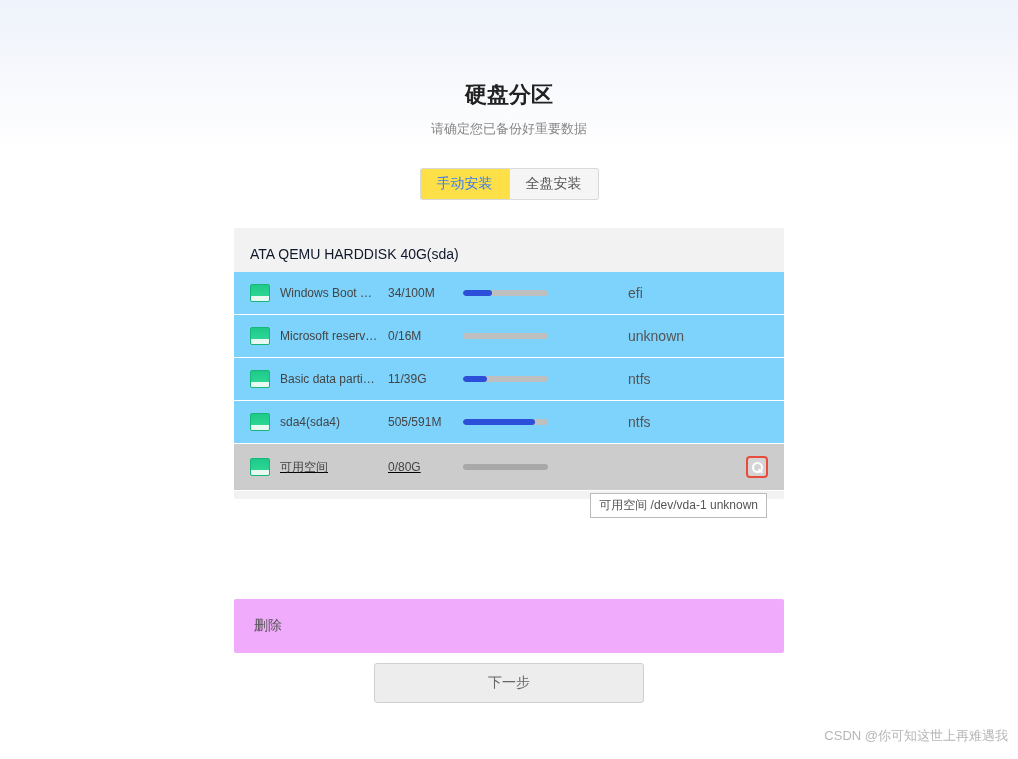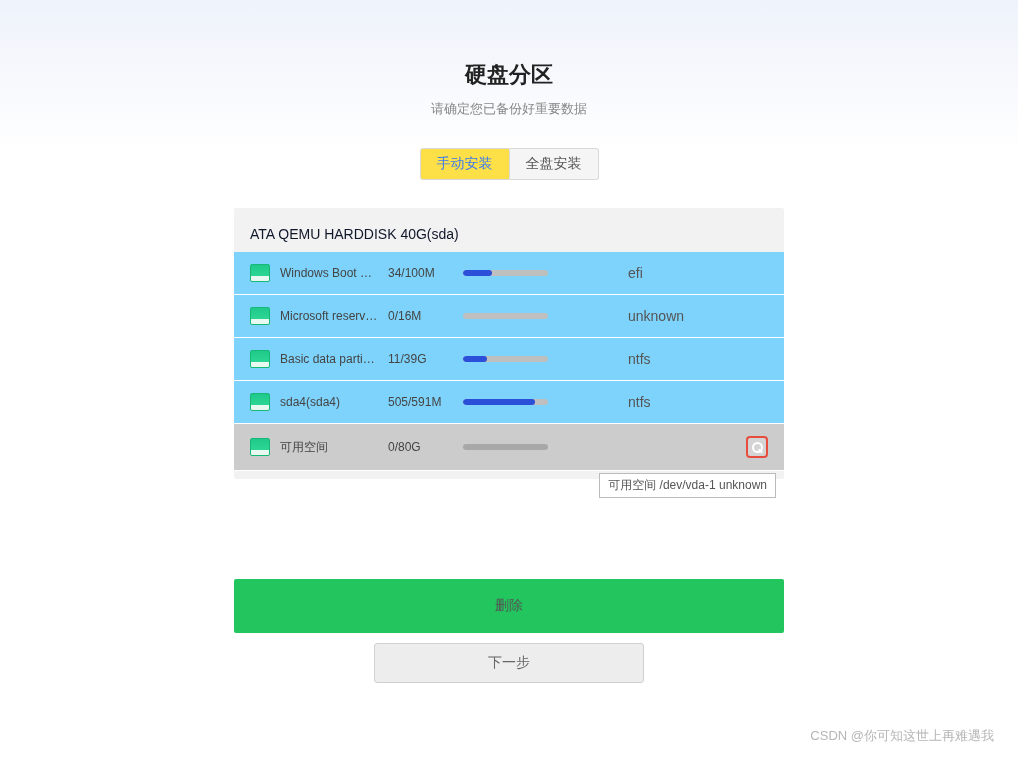--- a/index.html
+++ b/index.html
@@ -9,21 +9,21 @@
     }
     body {
       font-family: "Microsoft YaHei", "PingFang SC", sans-serif;
       background: linear-gradient(180deg, #eef3fb 0%, #f5f7fc 8%, #ffffff 20%);
       width: 1018px;
       height: 759px;
       overflow: hidden;
       position: relative;
     }
     .page {
-      padding-top: 60px;
+      padding-top: 80px;
       display: flex;
       flex-direction: column;
       align-items: center;
     }
     .title {
       font-size: 22px;
       font-weight: bold;
       color: #222;
       margin-bottom: 10px;
     }
@@ -144,36 +144,36 @@
       position: absolute;
       width: 5px;
       height: 2px;
       background: #fff;
       bottom: -1px;
       right: -2px;
       transform: rotate(45deg);
     }
     .tooltip {
       position: absolute;
-      right: 8px;
+      right: 17px;
       top: 49px;
       background: #fff;
       border: 1px solid #bbb;
       padding: 3px 8px;
       font-size: 12px;
       color: #555;
       white-space: nowrap;
       z-index: 10;
     }
     .bottom-bar {
       width: 550px;
       display: flex;
-      justify-content: center;
+      justify-content: flex-start;
       padding: 18px 20px;
-      background: #22c55e;
+      background: #f0abfc;
       border-radius: 2px;
       margin-top: 100px;
     }
     .delete-btn {
       font-size: 14px;
       color: #555;
       background: transparent;
       border: none;
       cursor: pointer;
     }
@@ -184,21 +184,21 @@
       border: 1px solid #d0d0d0;
       border-radius: 3px;
       font-size: 14px;
       color: #666;
       cursor: pointer;
       margin-top: 10px;
     }
     .watermark {
       position: absolute;
       bottom: 14px;
-      right: 24px;
+      right: 10px;
       font-size: 13px;
       color: rgba(120,120,120,0.55);
     }
   </style>
 </head>
 <body>
 
 <div class="page">
   <div class="title">硬盘分区</div>
   <div class="subtitle">请确定您已备份好重要数据</div>
@@ -246,21 +246,21 @@
       <div class="drive-icon"></div>
       <div class="part-name">sda4(sda4)</div>
       <div class="part-size">505/591M</div>
       <div class="progress-wrap">
           <div class="progress-fill" style="width:85%"></div>
         </div>
       <div class="part-fs">ntfs</div>
     </div>
 
 
-    <div class="partition-row selected" style="position:relative;">
+    <div class="partition-row selected" style="position:relative;text-decoration:underline;">
       <div class="drive-icon"></div>
       <div class="part-name">可用空间</div>
       <div class="part-size">0/80G</div>
       <div class="progress-wrap">
           <div class="progress-fill" style="width:0%"></div>
         </div>
       <div class="part-fs"></div>
       <div class="row-action">
         <div class="row-action-inner"></div>
       </div>

